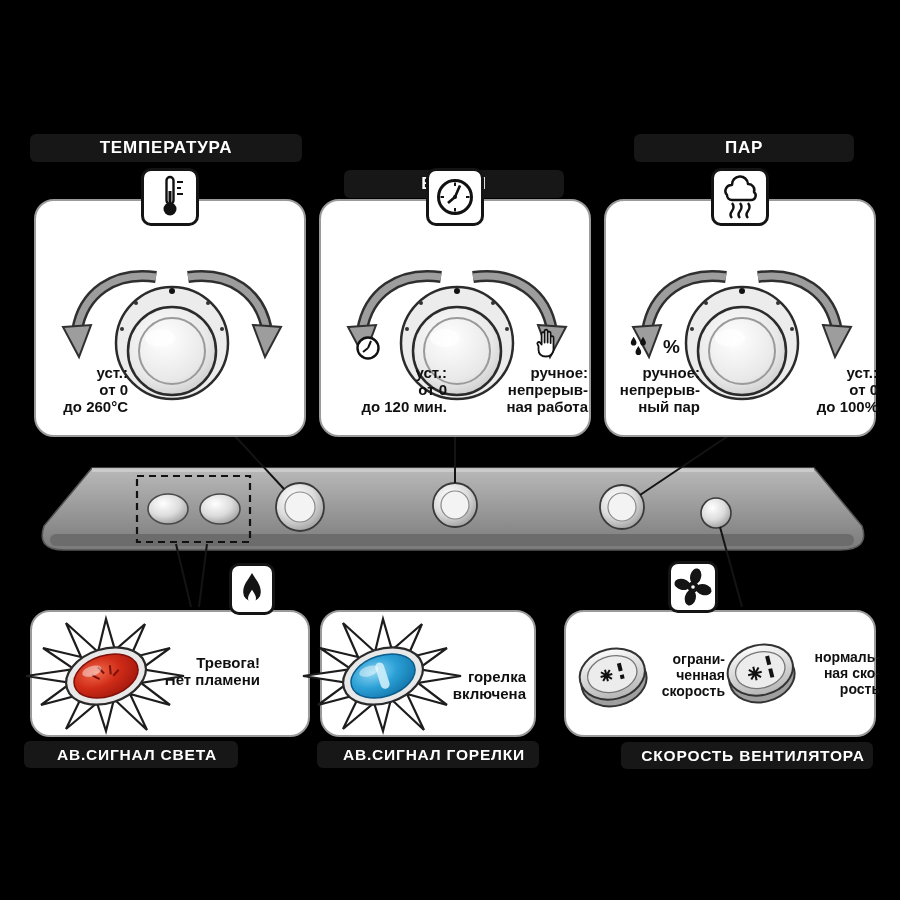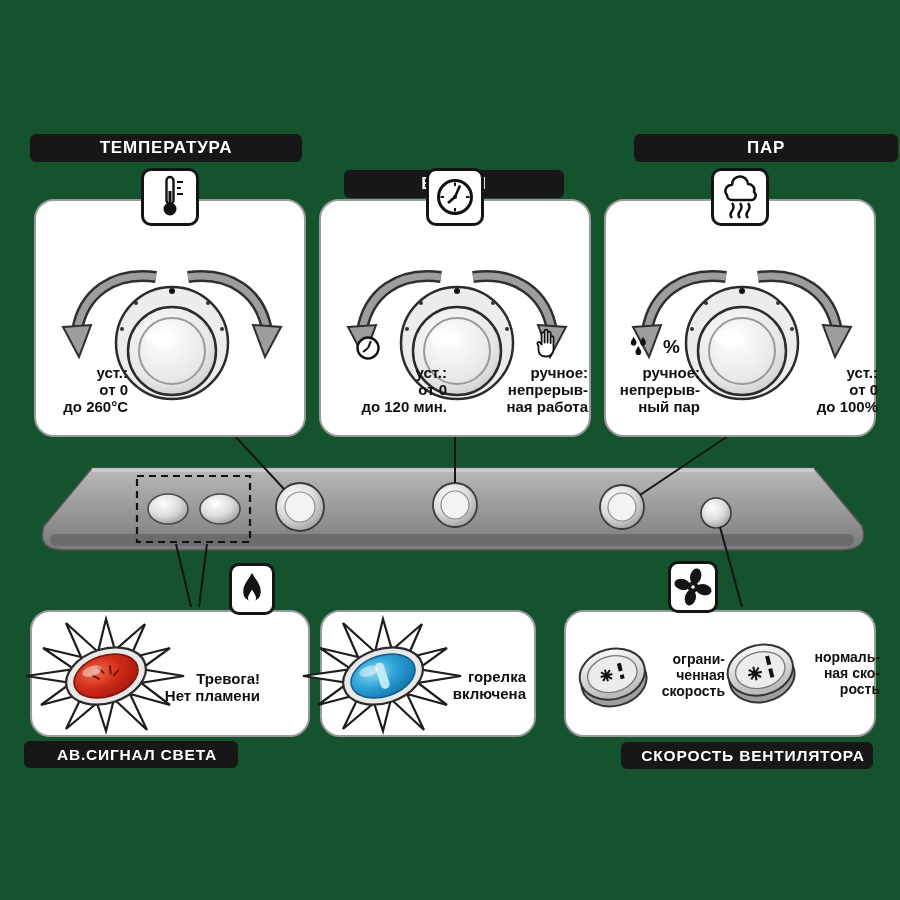--- a/index.html
+++ b/index.html
@@ -1,17 +1,17 @@
 <!DOCTYPE html>
 <html><head>
 <meta charset="utf-8">
 <style>
   * { margin:0; padding:0; box-sizing:border-box; }
   html,body { background:#ffffff; font-family:"Liberation Sans", sans-serif; }
-  .stage { position:relative; width:900px; height:900px; background:#14532d; overflow:hidden; }
+  .stage { position:relative; width:900px; height:900px; background:#000000; overflow:hidden; }
 
   .bar { position:absolute; height:28px; background:#171717; color:#fff; border-radius:6px;
          display:flex; align-items:center; justify-content:center;
          font-weight:700; font-size:17px; letter-spacing:0.8px; z-index:5; }
   .bar.small { font-size:15.5px; height:27px;padding-left:12px; }
 
   .panel { position:absolute; background:#fff; border:2px solid #9a9a9a; border-radius:20px; z-index:3; }
 
   .iconbox { position:absolute; background:#fff; border:3px solid #141414; border-radius:10px;
              display:flex; align-items:center; justify-content:center; z-index:6; }
@@ -97,21 +97,21 @@
       <line x1="720" y1="527" x2="742" y2="607"></line>
     </g>
   </svg>
 
   <div class="bar" style="left:30px; top:134px; width:272px;">
     <span>ТЕМПЕРАТУРА</span>
   </div>
   <div class="bar" style="left:344px; top:134px; width:220px;margin-top:36px;">
     <span>ВРЕМЯ</span>
   </div>
-  <div class="bar" style="left:634px; top:134px; width:264px;">
+  <div class="bar" style="left:634px; top:134px; width:220px;">
     <span>ПАР</span>
   </div>
 
   <div class="panel" style="left:34px; top:199px; width:272px; height:238px;">
     <svg class="abs" style="left:16px; top:50px;" width="240" height="170" viewBox="0 0 240 170">
       <g>
         <path d="M104,26 C62,20 31,42 25,80" fill="none" stroke="#2f2f2f" stroke-width="12"></path>
         <path d="M104,26 C62,20 31,42 25,80" fill="none" stroke="#9d9d9d" stroke-width="7"></path>
         <polygon points="11,76 39,74 27,106" fill="#9d9d9d" stroke="#2f2f2f" stroke-width="2"></polygon>
         <path d="M136,26 C178,20 209,42 215,80" fill="none" stroke="#2f2f2f" stroke-width="12"></path>
@@ -233,21 +233,21 @@
   <div class="iconbox" style="left:711px; top:168px; width:58px; height:58px;">
     <svg width="46" height="46" viewBox="0 0 46 46">
       <path d="M10,21 a6,6 0 0 1 5,-10 a8,8 0 0 1 16,-1 a6,6 0 0 1 6,8 a4.5,4.5 0 0 1 -3,8 l-19,0 a5,5 0 0 1 -5,-5 Z" fill="#fff" stroke="#111" stroke-width="2.5" stroke-linejoin="round"></path>
       <path d="M15,29 q3,4 0,8 q-3,4 0,7" fill="none" stroke="#111" stroke-width="2.4"></path>
       <path d="M23,29 q3,4 0,8 q-3,4 0,7" fill="none" stroke="#111" stroke-width="2.4"></path>
       <path d="M31,29 q3,4 0,8 q-3,4 0,7" fill="none" stroke="#111" stroke-width="2.4"></path>
     </svg>
   </div>
 
   <div class="panel" style="left:30px; top:610px; width:280px; height:127px;">
-    <div class="pre" style="left:128px; top:42px; width:100px;margin-top:16px;">Тревога!
+    <div class="pre" style="left:128px; top:42px; width:100px;">Тревога!
 Нет пламени</div>
   </div>
   <div class="panel" style="left:320px; top:610px; width:216px; height:127px;">
     <div class="pre" style="left:104px; top:56px; width:100px;">горелка
 включена</div>
   </div>
   <div class="panel" style="left:564px; top:610px; width:312px; height:127px;">
     <svg class="abs" style="left:4px; top:28px;" width="86" height="78" viewBox="0 0 86 78">
       <g transform="rotate(-14 43 37)">
         <ellipse cx="43" cy="41" rx="33" ry="25" fill="#9f9f9f" stroke="#333" stroke-width="2"></ellipse>
@@ -314,17 +314,20 @@
         <ellipse cx="9" cy="20" rx="8" ry="5.5"></ellipse>
       </g>
       <circle cx="20" cy="20" r="5.5" fill="#141414"></circle>
       <circle cx="20" cy="20" r="1.8" fill="#fff"></circle>
     </svg>
   </div>
 
   <div class="bar small" style="left:24px; top:741px; width:214px;">
     <span>АВ.СИГНАЛ СВЕТА</span>
   </div>
+  <div class="bar small" style="left:317px; top:741px; width:222px;">
+    <span>АВ.СИГНАЛ ГОРЕЛКИ</span>
+  </div>
   <div class="bar small" style="left:621px; top:742px; width:252px;">
     <span>СКОРОСТЬ ВЕНТИЛЯТОРА</span>
   </div>
 
 </div>
 
 </body></html>

